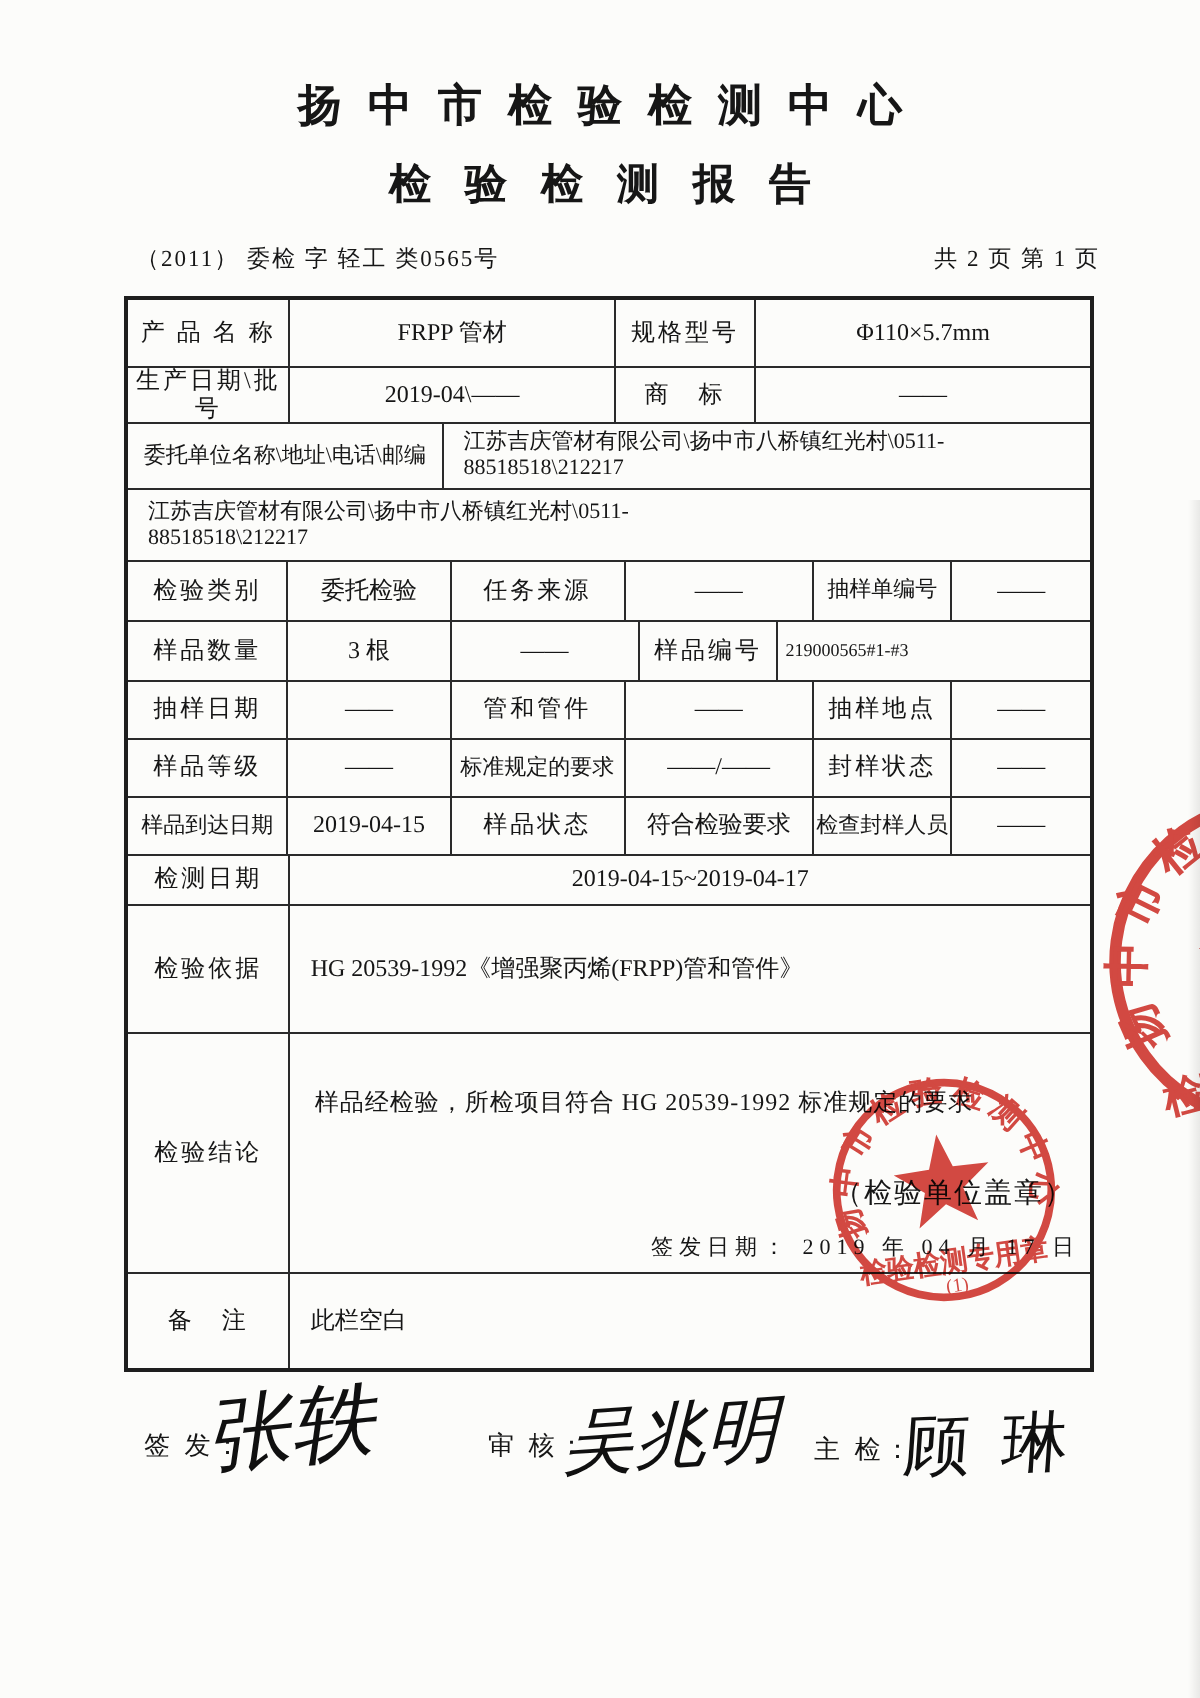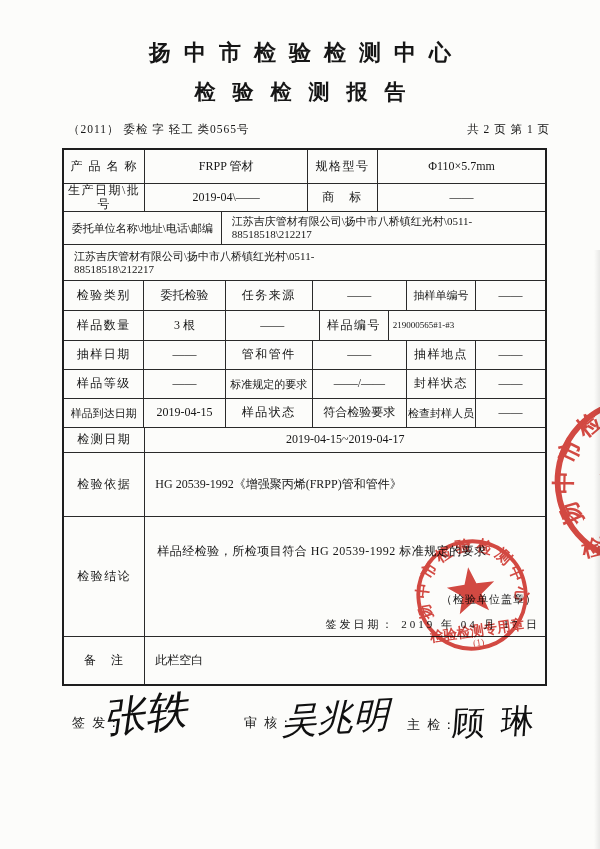--- a/index.html
+++ b/index.html
@@ -24,21 +24,21 @@
   .row:first-child{border-top:none;}
   .c{border-left:1px solid #2a2a2a;box-sizing:border-box;
     display:flex;align-items:center;justify-content:center;
     font-size:12px;line-height:1.15;text-align:center;overflow:hidden;}
   .c:first-child{border-left:none;}
   .lab{letter-spacing:1.5px;}
   .small{font-size:11px;letter-spacing:0;}
   .left{justify-content:flex-start;text-align:left;padding-left:10px;}
   .rel{position:relative;}
   .concl-text{position:absolute;top:28px;left:12px;font-size:12px;letter-spacing:.5px;}
-  .seal-note{position:absolute;bottom:30px;right:8px;font-size:11px;letter-spacing:1px;}
+  .seal-note{position:absolute;bottom:30px;right:8px;font-size:14px;letter-spacing:1px;}
   .issue-date{position:absolute;bottom:5px;right:5px;font-size:11px;letter-spacing:3px;}
   
   .stamp{position:absolute;color:#cf2f27;opacity:.87;mix-blend-mode:multiply;z-index:6;}
   .stamp-main{left:414px;top:537px;width:116px;height:116px;transform:rotate(-8deg);}
   .stamp-edge{left:551px;top:394px;width:174px;height:174px;transform:rotate(-14deg);}
   
   .sig-label{position:absolute;font-size:13px;letter-spacing:2px;z-index:3;}
   .sig{position:absolute;z-index:4;color:#101010;white-space:nowrap;
     font-weight:500;}
   .sig1{left:106px;top:686px;font-size:42px;transform:rotate(-6deg) skewX(-14deg);}

